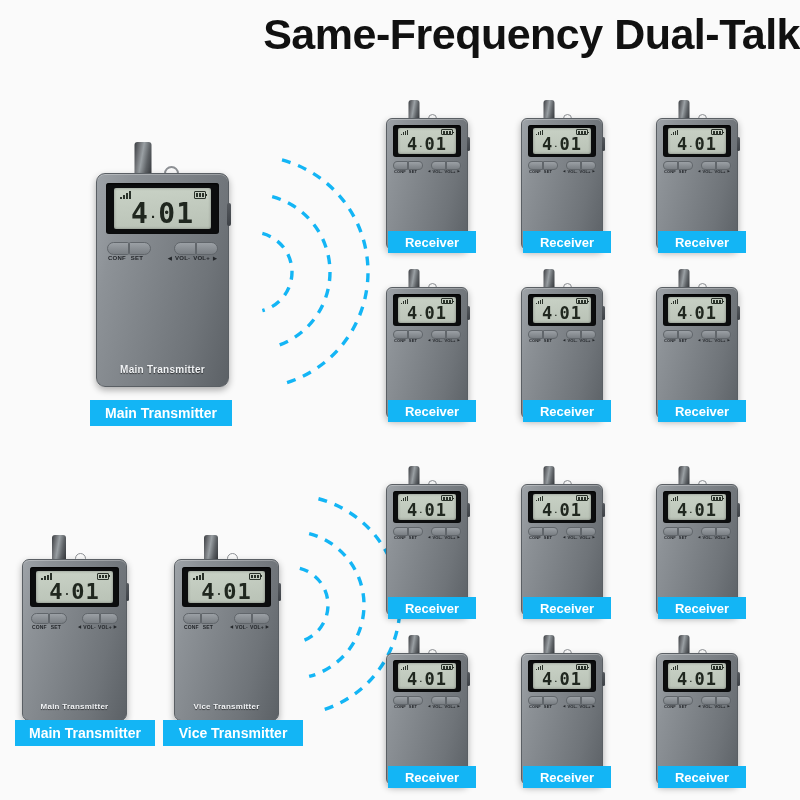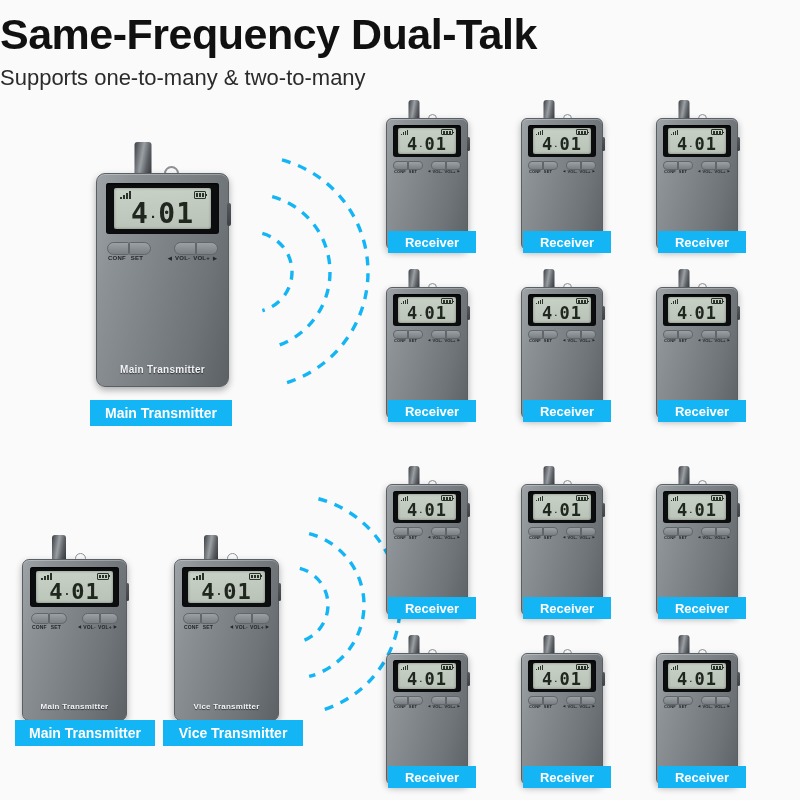--- a/index.html
+++ b/index.html
@@ -13,21 +13,21 @@
   #grain{
     position:absolute;inset:0;pointer-events:none;z-index:50;
     opacity:.55;
     background-image:
       radial-gradient(circle at 1px 1px, rgba(0,0,0,.035) 0.6px, transparent 0.7px),
       radial-gradient(circle at 3px 4px, rgba(0,0,0,.025) 0.6px, transparent 0.7px);
     background-size:5px 5px, 7px 7px;
   }
 
   
-  #header{position:absolute;left:0;right:0;top:12px;text-align:left;z-index:5;}
+  #header{position:absolute;left:0;right:0;top:12px;text-align:right;z-index:5;}
   #title{
     font-size:43px;font-weight:bold;color:#111;letter-spacing:-.5px;
     line-height:1.05;white-space:nowrap;
   }
   #subtitle{
     font-size:22px;color:#2b2b2b;margin-top:8px;font-weight:normal;
     white-space:nowrap;
   }
 
   
@@ -117,21 +117,20 @@
 
   
   .waves{position:absolute;}
   .waves svg{display:block;overflow:visible;}
 </style>
 </head>
 <body>
 
 <div id="header">
   <div id="title">Same-Frequency Dual-Talk</div>
-  <div id="subtitle">Supports one-to-many &amp; two-to-many</div>
 </div>
 
 <div id="stage">
     <div class="device" style="left: 96px; top: 142px; width: 133px; height: 245px;">
     <div class="dev-ant" style="width:17px;height:39.09230769230769px;--antdx:-20px;"></div>
     <div class="dev-ring" style="width:11px;height:11px;
                 left:68px;top:24px;
                 border-width:2px;"></div>
     <div class="dev-body" style="top:31px;border-radius:9px;">
       <div class="dev-side" style="top:29px;width:4px;height:23px;"></div>

